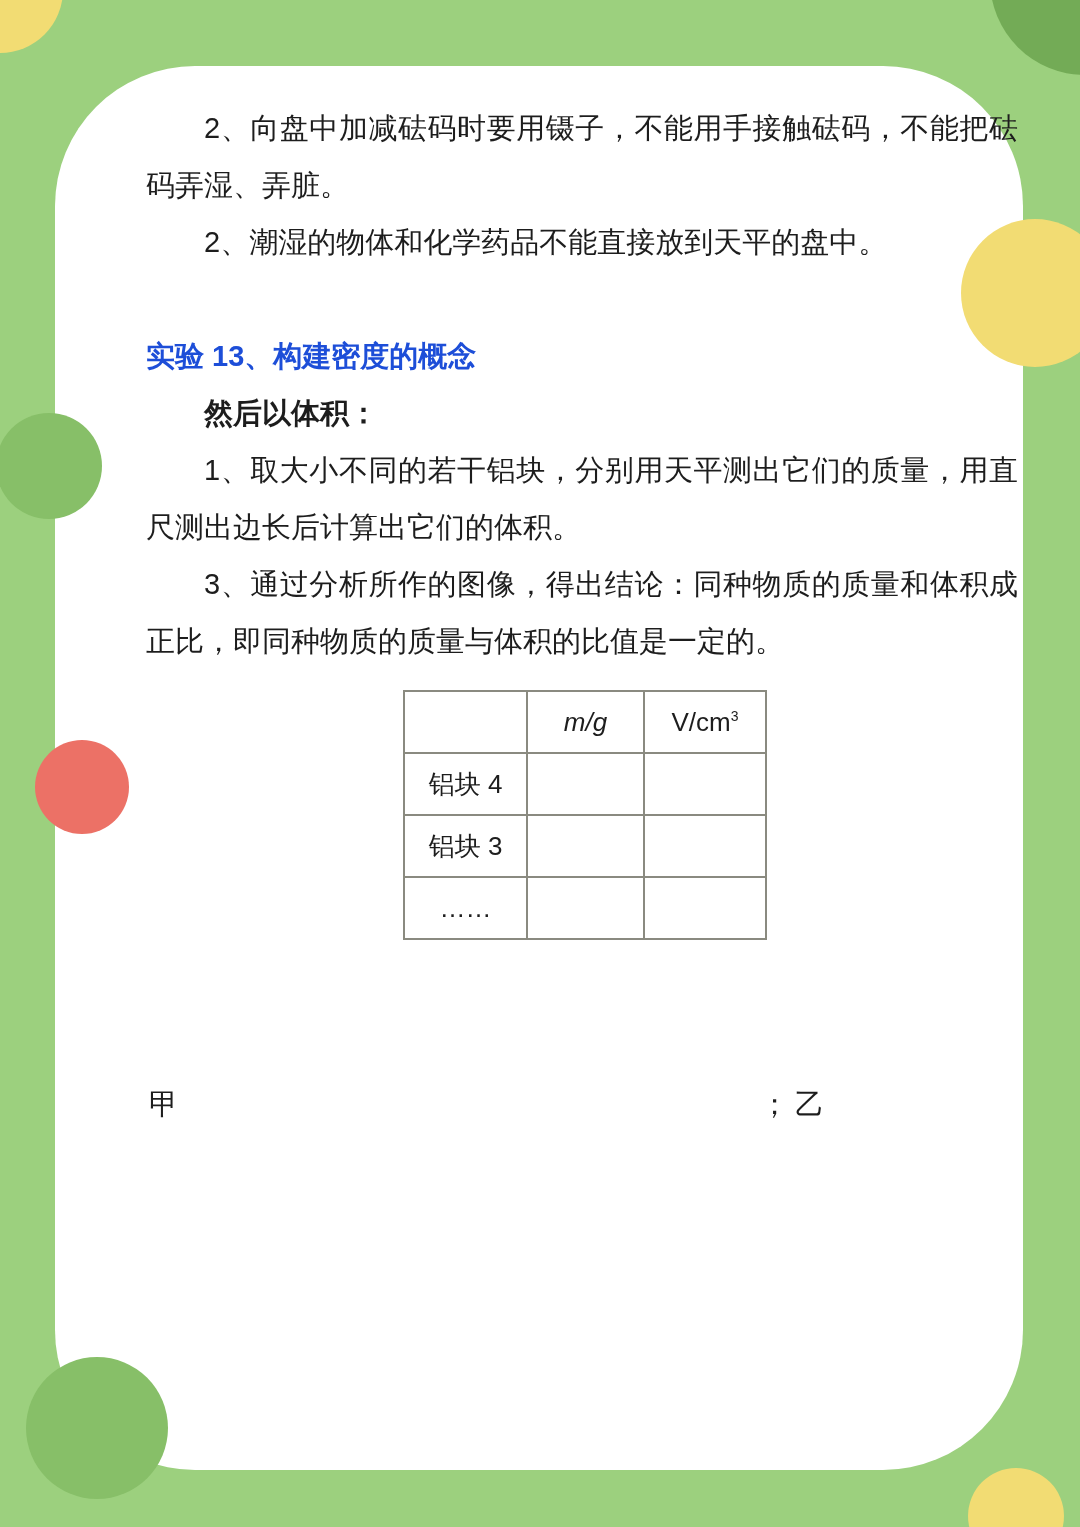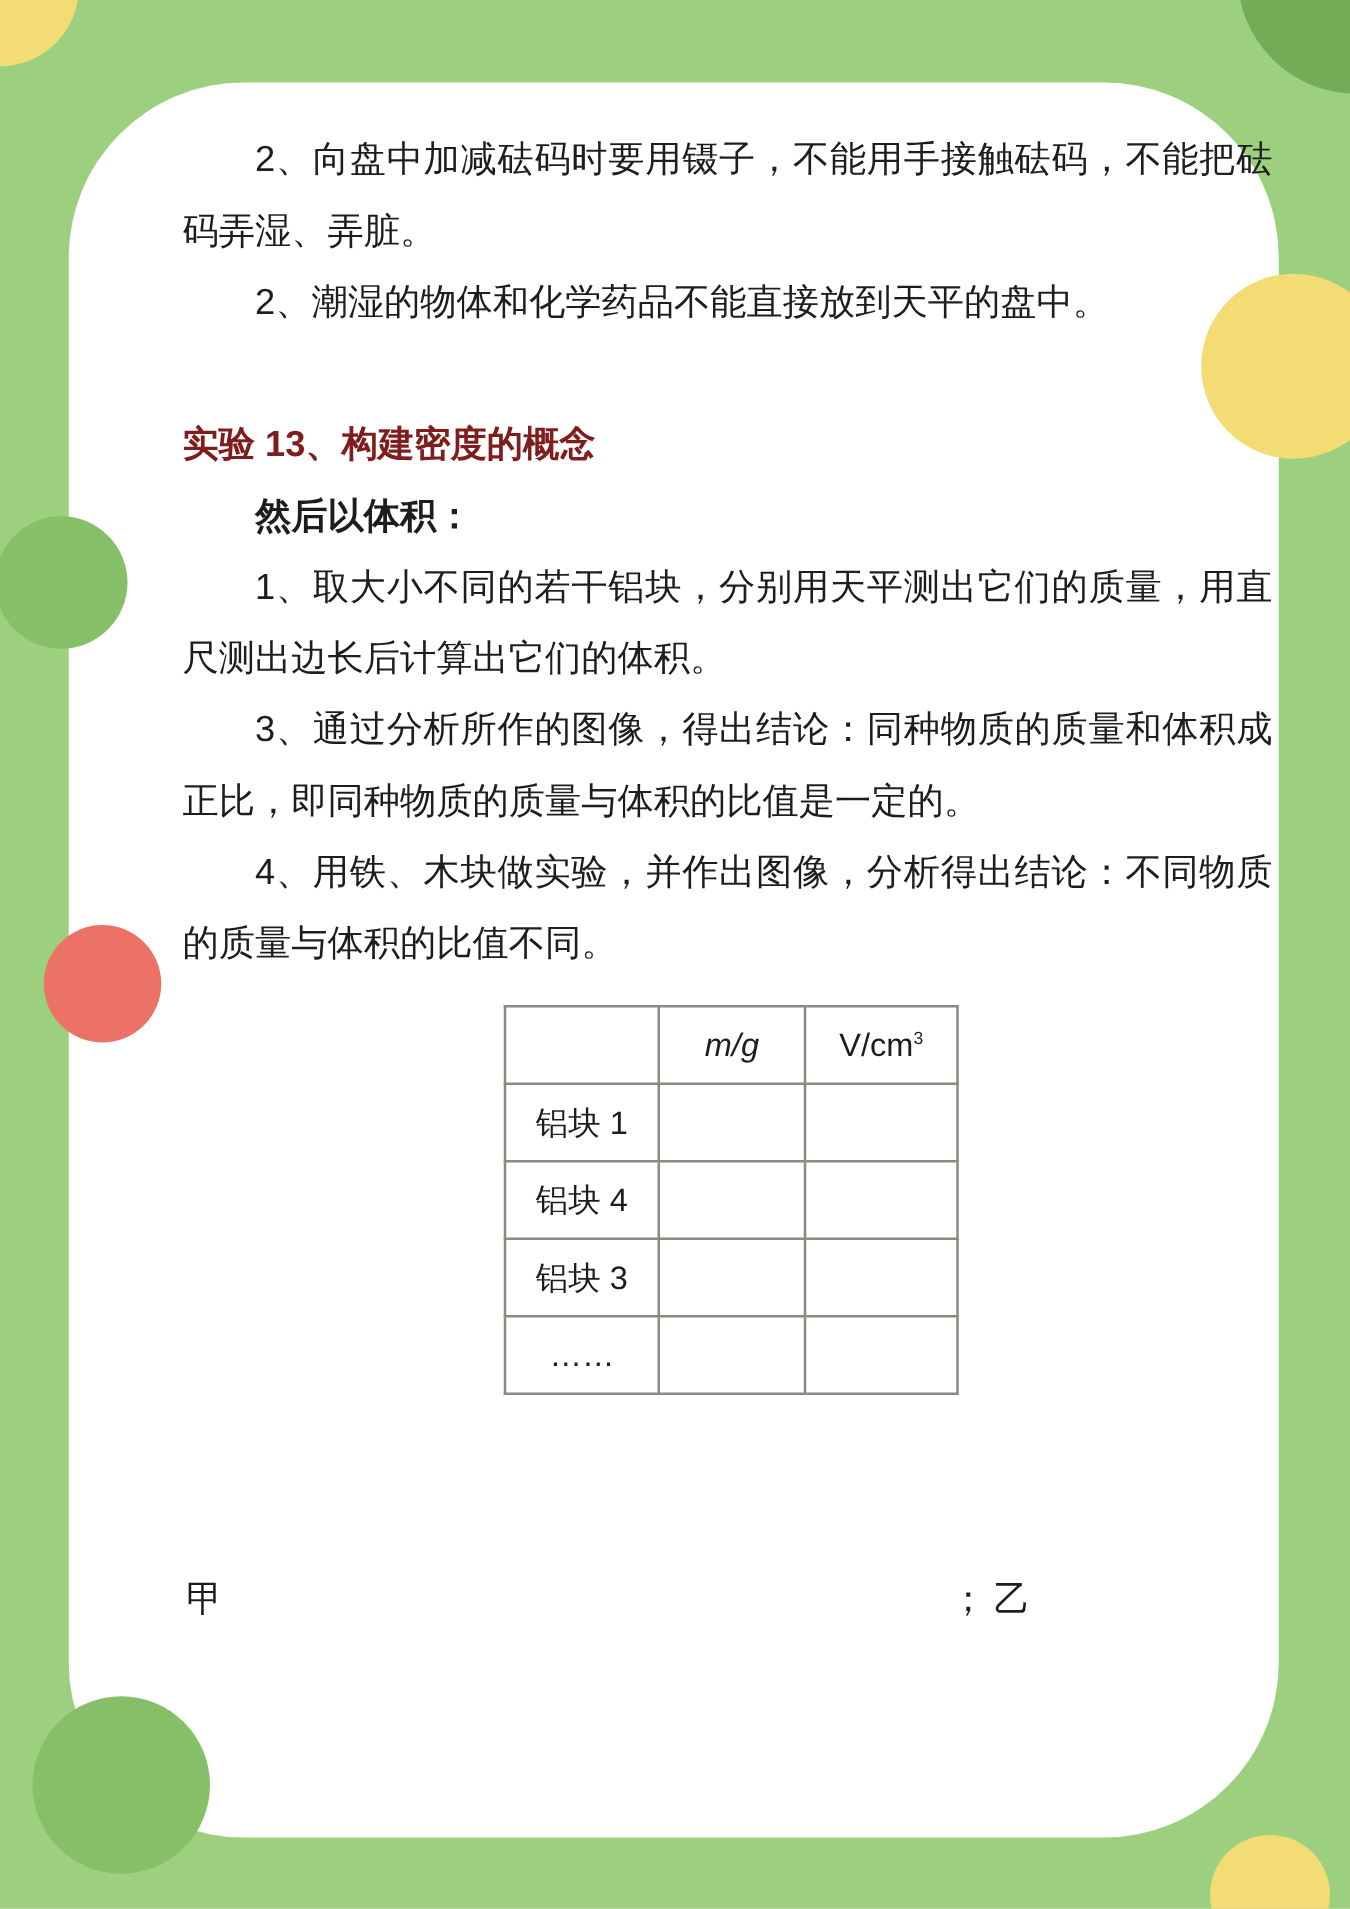--- a/index.html
+++ b/index.html
@@ -41,21 +41,21 @@
     text-align: justify;
     margin-left: 32px;
   }
   .content p { margin: 0; text-indent: 2em; }
   .heading {
     margin: 57px 0 0 0;
     text-indent: 0;
     font-size: 29px;
     line-height: 57px;
     font-weight: bold;
-    color: #7f1d1d;
+    color: #1d4ed8;
   }
   .subheading { font-weight: bold; }
 
   .data-table {
     border-collapse: collapse;
     table-layout: fixed;
     margin: 20px 0 0 257px;
   }
   .data-table td {
     border: 2px solid #8A8A80;
@@ -101,33 +101,27 @@
   <div class="content">
 
     <p>2、向盘中加减砝码时要用镊子，不能用手接触砝码，不能把砝码弄湿、弄脏。</p>
     <p>2、潮湿的物体和化学药品不能直接放到天平的盘中。</p>
 
     <h2 class="heading">实验 13、构建密度的概念</h2>
 
     <p class="subheading">然后以体积：</p>
     <p>1、取大小不同的若干铝块，分别用天平测出它们的质量，用直尺测出边长后计算出它们的体积。</p>
     <p>3、通过分析所作的图像，得出结论：同种物质的质量和体积成正比，即同种物质的质量与体积的比值是一定的。</p>
-    <p>4、用铁、木块做实验，并作出图像，分析得出结论：不同物质的质量与体积的比值不同。</p>
 
     <table class="data-table">
       <tbody>
         <tr>
           <td class="col-label"></td>
           <td class="col-mass">m/g</td>
           <td class="col-volume"><span>V/cm</span><sup>3</sup></td>
-        </tr>
-        <tr>
-          <td>铝块 1</td>
-          <td></td>
-          <td></td>
         </tr>
         <tr>
           <td>铝块 4</td>
           <td></td>
           <td></td>
         </tr>
         <tr>
           <td>铝块 3</td>
           <td></td>
           <td></td>

